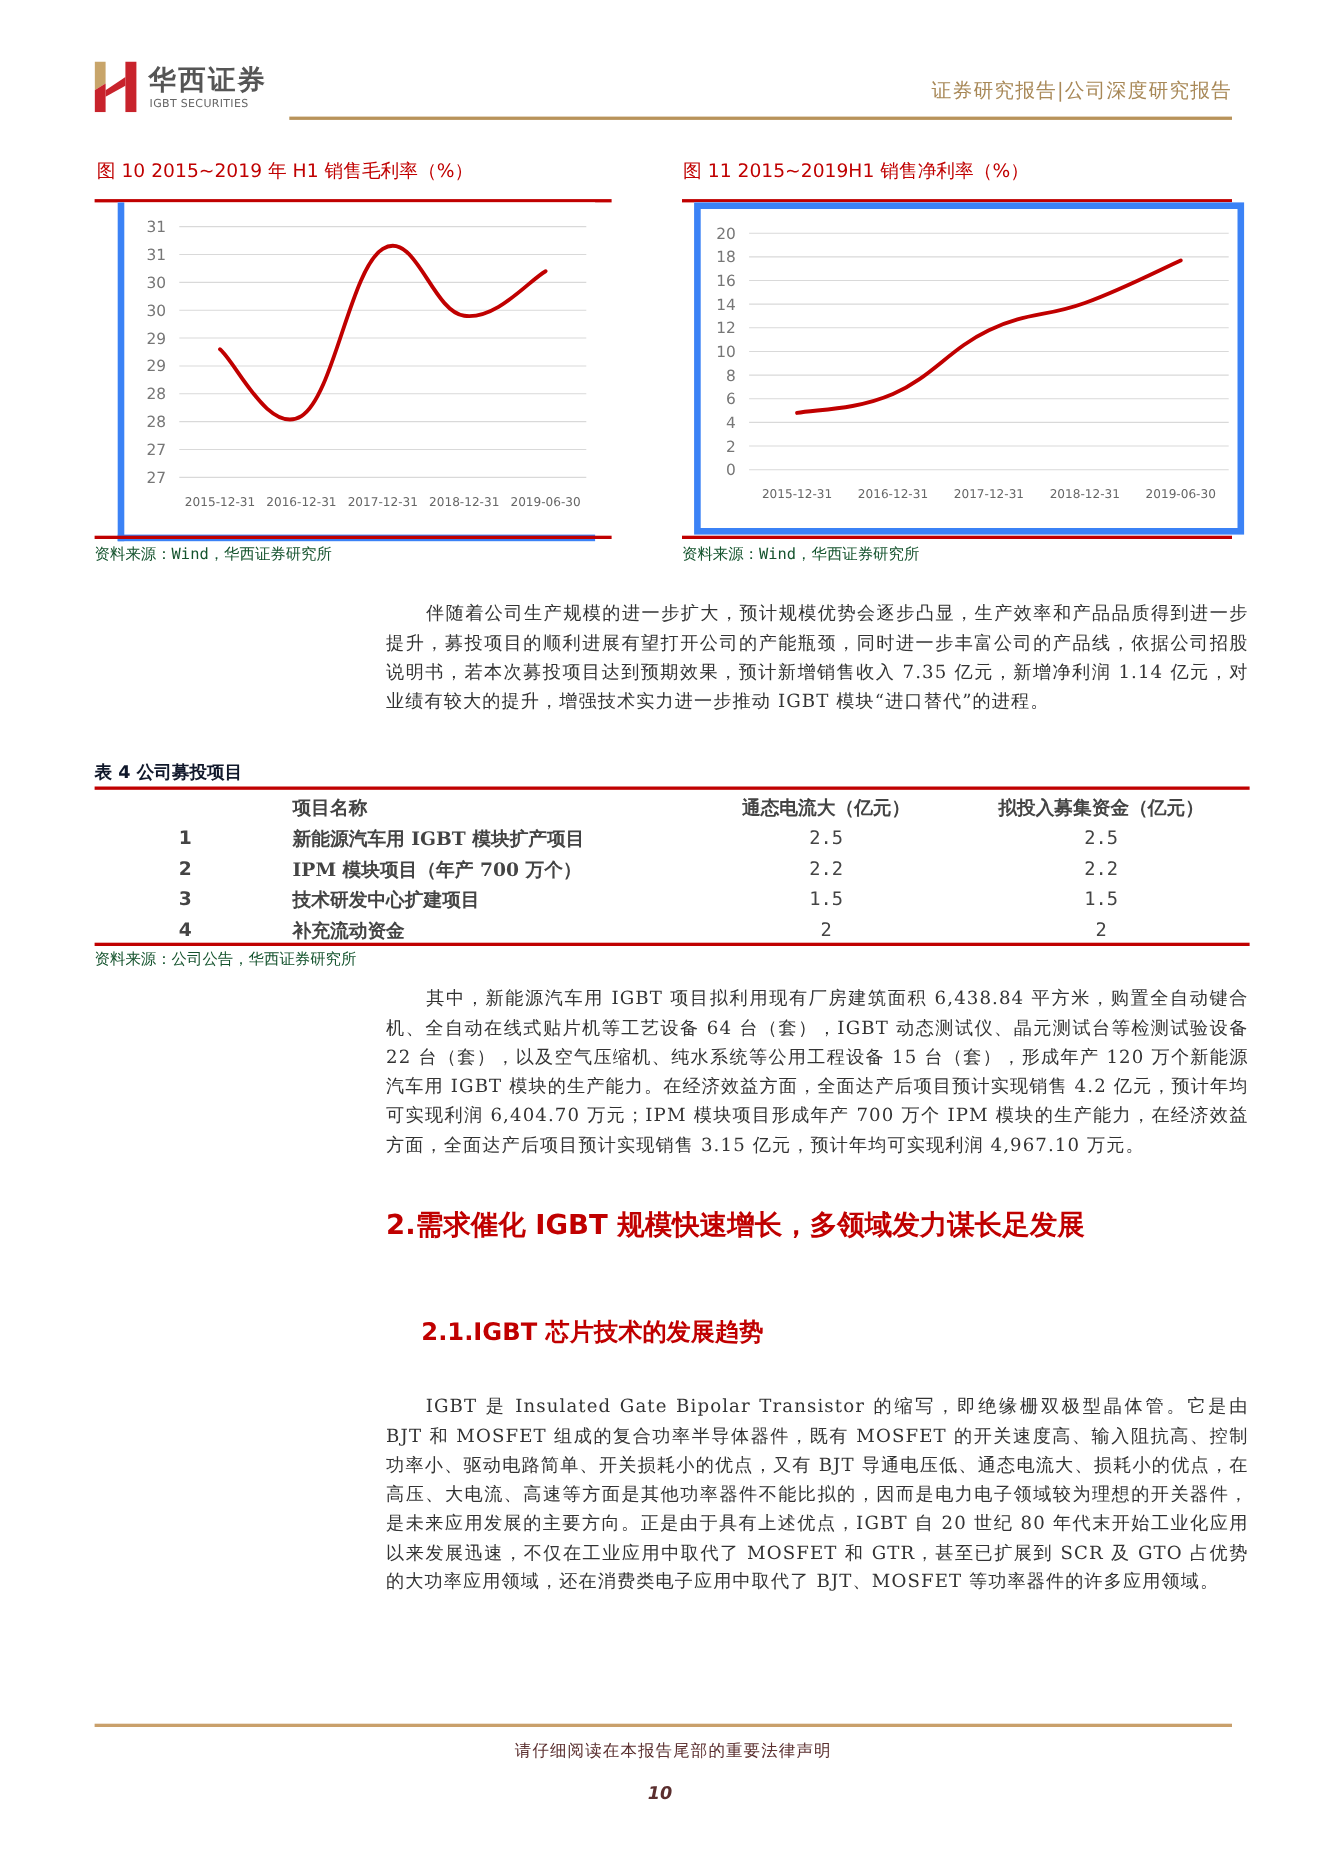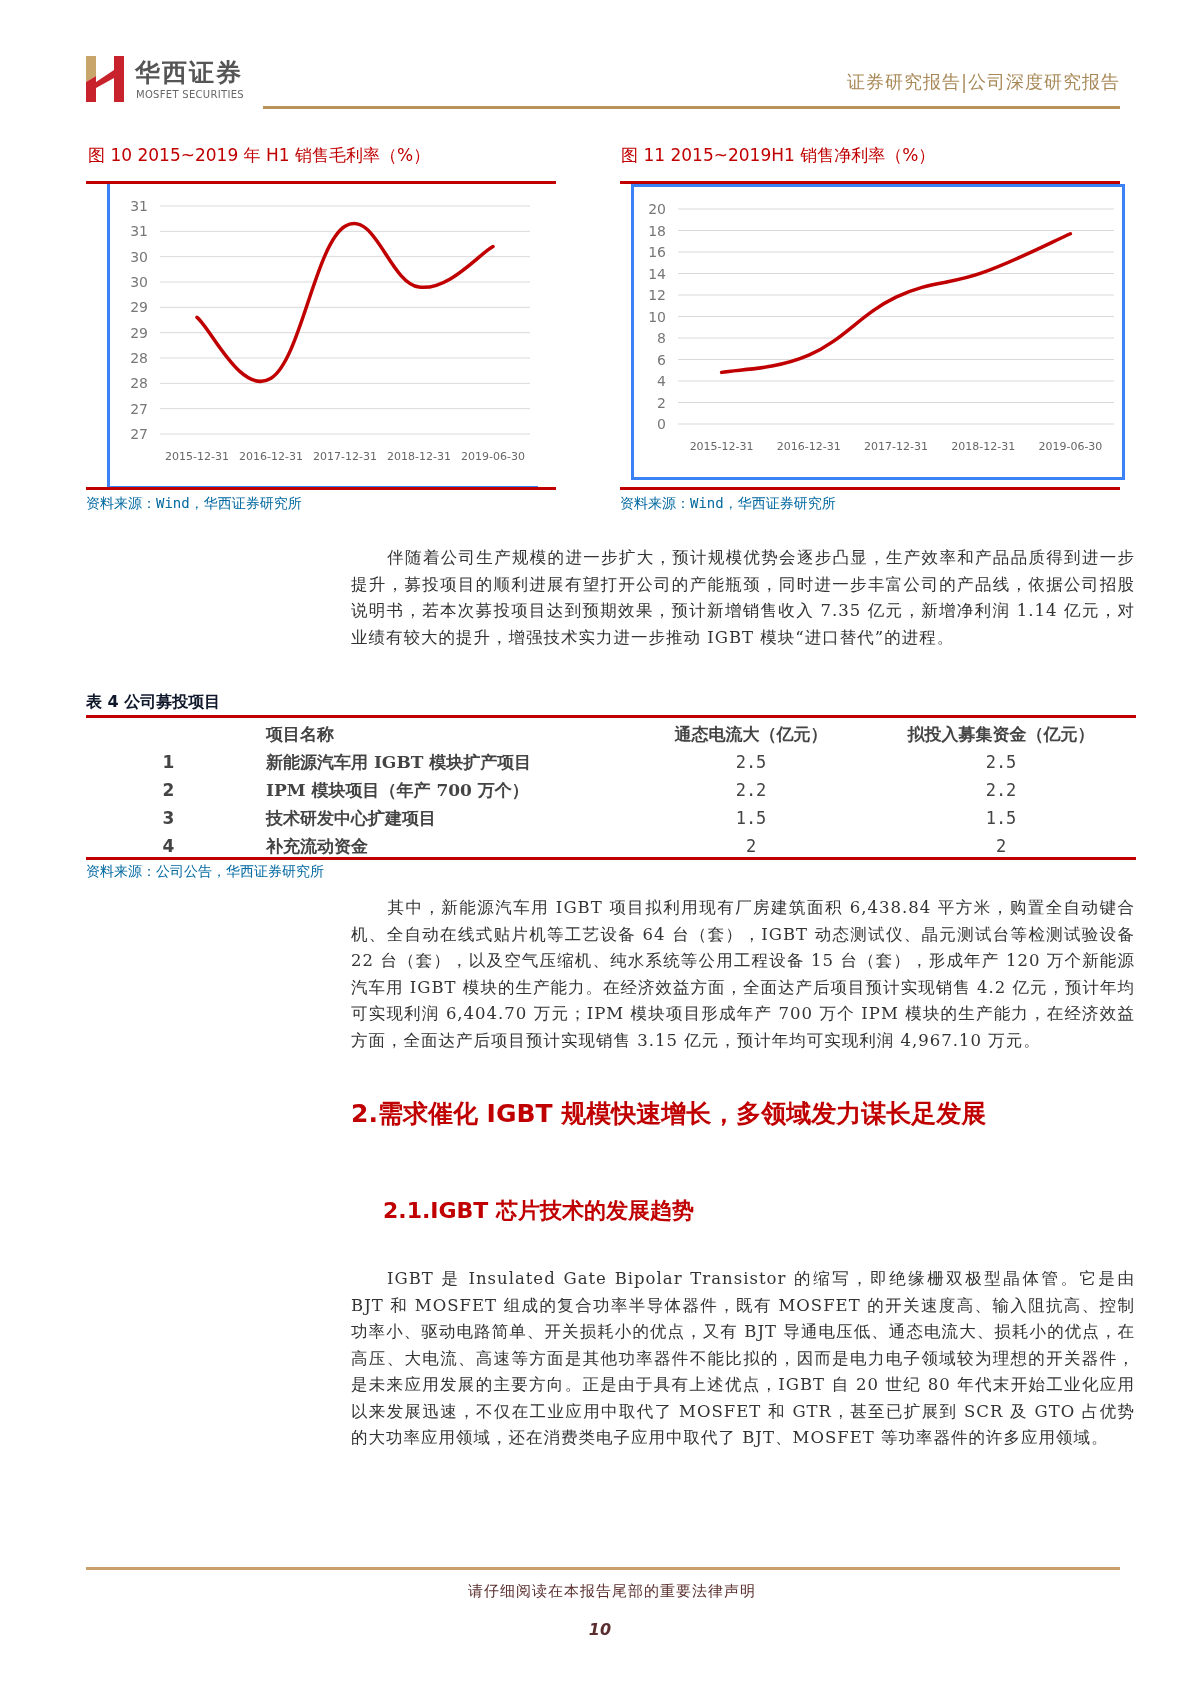--- a/index.html
+++ b/index.html
@@ -7,22 +7,22 @@
   .abs { position:absolute; }
   
   .logo { left:86px; top:56px; width:40px; height:46px; }
   .logo-cn { left:135px; top:56px; font-size:25px; font-weight:bold; color:#555; letter-spacing:2px; font-family:"DejaVu Serif",serif; }
   .logo-en { left:136px; top:89px; font-size:10px; color:#666; font-family:"DejaVu Sans",sans-serif; letter-spacing:0.3px; }
   .hdr-right { right:80px; top:70px; font-size:18px; color:#a88857; letter-spacing:1px; }
   .hdr-line { left:263px; top:106px; width:857px; height:3px; background:#b8935a; }
   
   .fig-cap { font-size:17px; color:#c00000; font-family:"DejaVu Sans",sans-serif; }
   .fig-top-line, .fig-bot-line { height:3px; background:#c00000; }
-  .chart-box { border:3px solid #3b82f6; background:#fff; }
-  .src { font-size:14px; color:#0369a1; font-family:"DejaVu Sans Mono",monospace; }
+  .chart-box { border:6px solid #3b82f6; background:#fff; }
+  .src { font-size:14px; color:#14532d; font-family:"DejaVu Sans Mono",monospace; }
   
   .para { left:351px; width:784px; font-size:16.5px; line-height:26.5px; color:#333; text-align:justify; text-justify:inter-character; letter-spacing:1px; }
   .para .indent { display:inline-block; width:36px; }
   
   .tbl-cap { left:86px; top:692px; font-size:16px; color:#0f172a; font-family:"DejaVu Sans",sans-serif; font-weight:bold; }
   .tbl-line { left:86px; width:1050px; height:3px; background:#c00000; }
   table.t { position:absolute; left:86px; top:720px; width:1050px; border-collapse:collapse; font-size:17px; color:#444; }
   table.t th, table.t td { height:28px; padding:0; }
   table.t th { font-weight:bold; font-size:17px; }
   .c0 { width:165px; text-align:center; font-family:"DejaVu Sans",sans-serif; font-weight:bold; }
@@ -44,21 +44,21 @@
 
 <div class="abs logo">
   <svg width="40" height="46" viewBox="0 0 40 46">
     <polygon points="0,0 10,0 10,20 0,26" fill="#c8a56a"></polygon>
     <polygon points="0,26 10,20 10,46 0,46" fill="#c8232c"></polygon>
     <polygon points="10,26 28,14 28,22 10,32" fill="#c8232c"></polygon>
     <polygon points="28,0 38,0 38,46 28,46" fill="#c8232c"></polygon>
   </svg>
 </div>
 <div class="abs logo-cn">华西证券</div>
-<div class="abs logo-en">MOSFET SECURITIES</div>
+<div class="abs logo-en">IGBT SECURITIES</div>
 <div class="abs hdr-right">证券研究报告|公司深度研究报告</div>
 <div class="abs hdr-line"></div>
 
 <div class="abs fig-cap" style="left:88px;top:144px;">图 10   2015~2019 年 H1 销售毛利率（%）</div>
 <div class="abs fig-top-line" style="left:86px;top:181px;width:470px;"></div>
 <div class="abs chart-box" style="left:107px;top:184px;width:428px;height:302px;border-top:none;border-right:none;">
   <svg id="chart0" width="428" height="302">
       <line x1="50" x2="420" y1="22" y2="22" stroke="#d9d9d9" stroke-width="1"></line>
       <text x="38" y="27" text-anchor="end" font-size="14" fill="#777">31</text>
       <line x1="50" x2="420" y1="47.33333333333333" y2="47.33333333333333" stroke="#d9d9d9" stroke-width="1"></line>

